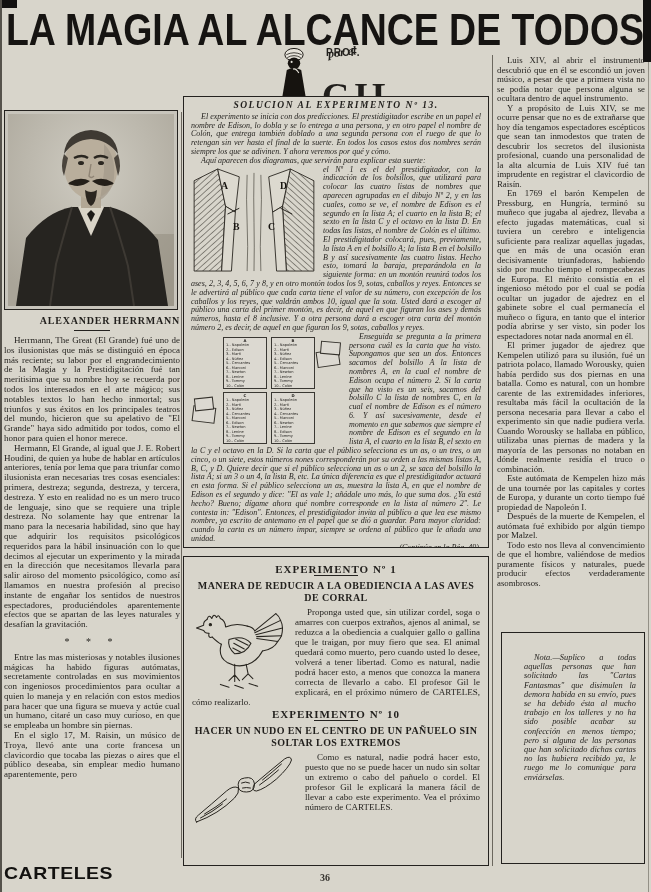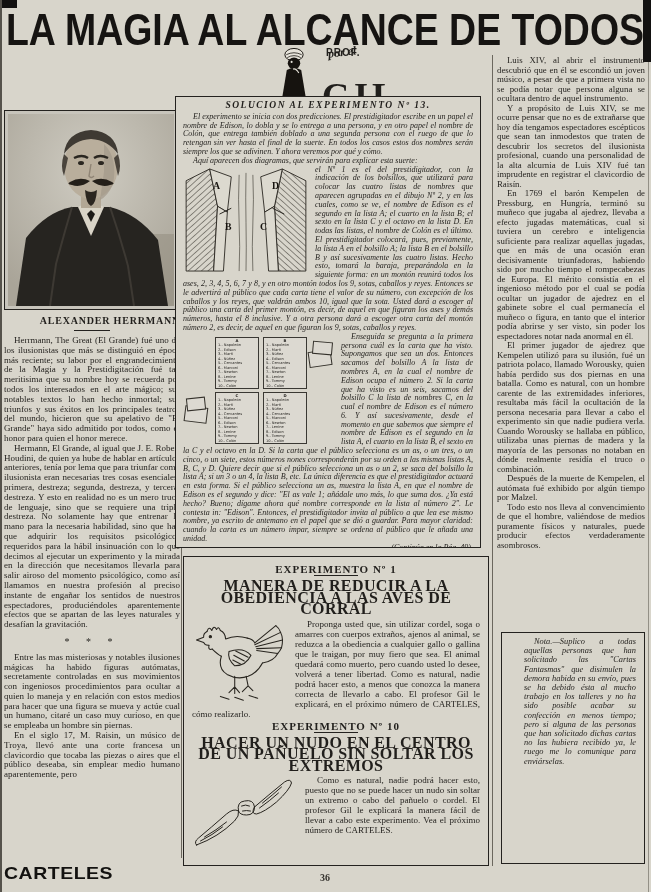--- a/index.html
+++ b/index.html
@@ -32,21 +32,21 @@
          margin:7px 0 6px 0 !important;}
   .portrait-frame{left:4px;top:110px;width:174px;height:200px;border:1px solid #24221f;
                   background:#c7c4bb;padding:3px;box-sizing:border-box;}
   .portrait-caption{left:4px;top:315px;width:176px;text-align:right;font-weight:bold;
                     font-size:10px;letter-spacing:0.8px;}
   .caption-rule{left:74px;top:330px;width:36px;height:1px;background:#24221f;}
   .carteles-logo{left:4px;top:864px;font-family:"Liberation Sans",sans-serif;font-weight:900;
                  font-size:18px;letter-spacing:0.5px;color:#131210;transform:scale(1.08,0.95);
                  transform-origin:left top;}
   
-  .solution-box{left:175px;top:96px;width:306px;height:452px;border:1.5px solid #24221f;
+  .solution-box{left:183px;top:96px;width:306px;height:452px;border:1.5px solid #24221f;
                 box-sizing:border-box;padding:4px 7px;overflow:hidden;background:#d8d5cb;
                 font-style:italic;font-size:8px;line-height:8.8px;text-align:justify;}
   .solution-box p{margin:0;text-indent:10px;}
   .sol-title{text-align:center;text-indent:0 !important;font-weight:bold;font-size:9.5px;
              letter-spacing:1.5px;margin-bottom:3px !important;}
   .jacket-fig{float:left;width:126px;height:106px;margin:1px 6px 2px 0;}
   .lists-fig{float:left;width:152px;height:110px;margin:2px 6px 2px 0;position:relative;}
   .name-list{position:absolute;width:44px;height:52px;border:1px solid #3a3833;
              background:#dcd9d1;box-sizing:border-box;padding:1px 2px;font-style:normal;
              font-family:"DejaVu Sans",sans-serif;font-size:3.6px;line-height:4.5px;
@@ -55,30 +55,30 @@
   .name-list .names{white-space:pre-line;}
   .continua{text-align:right;text-indent:0 !important;}
   .clearfix{clear:both;}
   
   .exp-box{left:183px;top:556px;width:306px;height:310px;border:1.5px solid #24221f;
            box-sizing:border-box;padding:5px 8px;overflow:hidden;background:#d8d5cb;
            font-size:9px;line-height:10px;text-align:justify;}
   .exp-box p{margin:0;text-indent:12px;}
   .exp-hdr{text-align:center;font-weight:bold;font-size:11px;letter-spacing:1px;margin:2px 0 1px 0;}
   .hdr-rule{width:44px;height:1px;background:#24221f;margin:1px auto 4px auto;}
-  .exp-title{text-align:center;font-weight:bold;font-size:16px;line-height:11.5px;
+  .exp-title{text-align:center;font-weight:bold;font-size:10px;line-height:11.5px;
              letter-spacing:0.4px;margin:0 0 4px 0;}
   .hen-fig{float:left;width:95px;height:86px;margin:0 8px 2px 0;}
   .knot-fig{float:left;width:105px;height:72px;margin:2px 8px 2px 0;}
   
   .rightcol{left:497px;top:56px;width:148px;height:572px;overflow:hidden;
             font-size:8.8px;line-height:9.5px;text-align:justify;}
   .rightcol p{margin:0;text-indent:10px;}
   .note-box{left:501px;top:632px;width:144px;height:232px;border:1.5px solid #24221f;
-            box-sizing:border-box;padding:4px 8px 8px 22px;overflow:hidden;
+            box-sizing:border-box;padding:20px 8px 8px 22px;overflow:hidden;
             font-style:italic;font-size:8.4px;line-height:9.2px;text-align:justify;}
   .note-box p{margin:0;text-indent:10px;}
   .page-number{left:300px;top:872px;width:50px;text-align:center;font-weight:bold;
                font-size:10px;color:#34322d;}
   svg{display:block;}
 </style>
 </head>
 <body>
 
 <div class="abs edge-left"></div>
@@ -293,20 +293,21 @@
     </svg>
     <p>Como es natural, nadie podrá hacer esto, puesto que no se puede hacer un nudo sin soltar un extremo o cabo del pañuelo o cordel. El profesor Gil le explicará la manera fácil de llevar a cabo este experimento. Vea el próximo número de CARTELES.</p>
   </div>
 </div>
 
 <div class="abs rightcol">
   <p>Luis XIV, al abrir el instrumento descubrió que en él se escondió un joven músico, a pesar de que a primera vista no se podía notar que persona alguna se ocultara dentro de aquel instrumento.</p>
   <p>Y a propósito de Luis XIV, se me ocurre pensar que no es de extrañarse que hoy día tengamos espectadores escépticos que sean tan inmodestos que traten de descubrir los secretos del ilusionista profesional, cuando una personalidad de la alta alcurnia de Luis XIV fué tan imprudente en registrar el clavicordio de Raisín.</p>
   <p>En 1769 el barón Kempelen de Pressburg, en Hungría, terminó su muñeco que jugaba al ajedrez, llevaba a efecto jugadas matemáticas, cual si tuviera un cerebro e inteligencia suficiente para realizar aquellas jugadas, que en más de una ocasión eran decisivamente triunfadoras, habiendo sido por mucho tiempo el rompecabezas de Europa. El mérito consistía en el ingenioso método por el cual se podía ocultar un jugador de ajedrez en el gabinete sobre el cual permanecía el muñeco o figura, en tanto que el interior podía abrirse y ser visto, sin poder los espectadores notar nada anormal en él.</p>
   <p>El primer jugador de ajedrez que Kempelen utilizó para su ilusión, fué un patriota polaco, llamado Worousky, quien había perdido sus dos piernas en una batalla. Como es natural, con un hombre carente de las extremidades inferiores, resultaba más fácil la ocultación de la persona necesaria para llevar a cabo el experimento sin que nadie pudiera verla. Cuando Worousky se hallaba en público, utilizaba unas piernas de madera y la mayoría de las personas no notaban en dónde realmente residía el truco o combinación.</p>
+  <p>Este autómata de Kempelen hizo más de una tournée por las capitales y cortes de Europa, y durante un corto tiempo fué propiedad de Napoleón I.</p>
   <p>Después de la muerte de Kempelen, el autómata fué exhibido por algún tiempo por Malzel.</p>
   <p>Todo esto nos lleva al convencimiento de que el hombre, valiéndose de medios puramente físicos y naturales, puede producir efectos verdaderamente asombrosos.</p>
 </div>
 
 <div class="abs note-box">
   <p>Nota.—Suplico a todas aquellas personas que han solicitado las "Cartas Fantasmas" que disimulen la demora habida en su envío, pues se ha debido ésta al mucho trabajo en los talleres y no ha sido posible acabar su confección en menos tiempo; pero si alguna de las personas que han solicitado dichas cartas no las hubiera recibido ya, le ruego me lo comunique para enviárselas.</p>
 </div>
 
 <div class="abs page-number">36</div>
 

